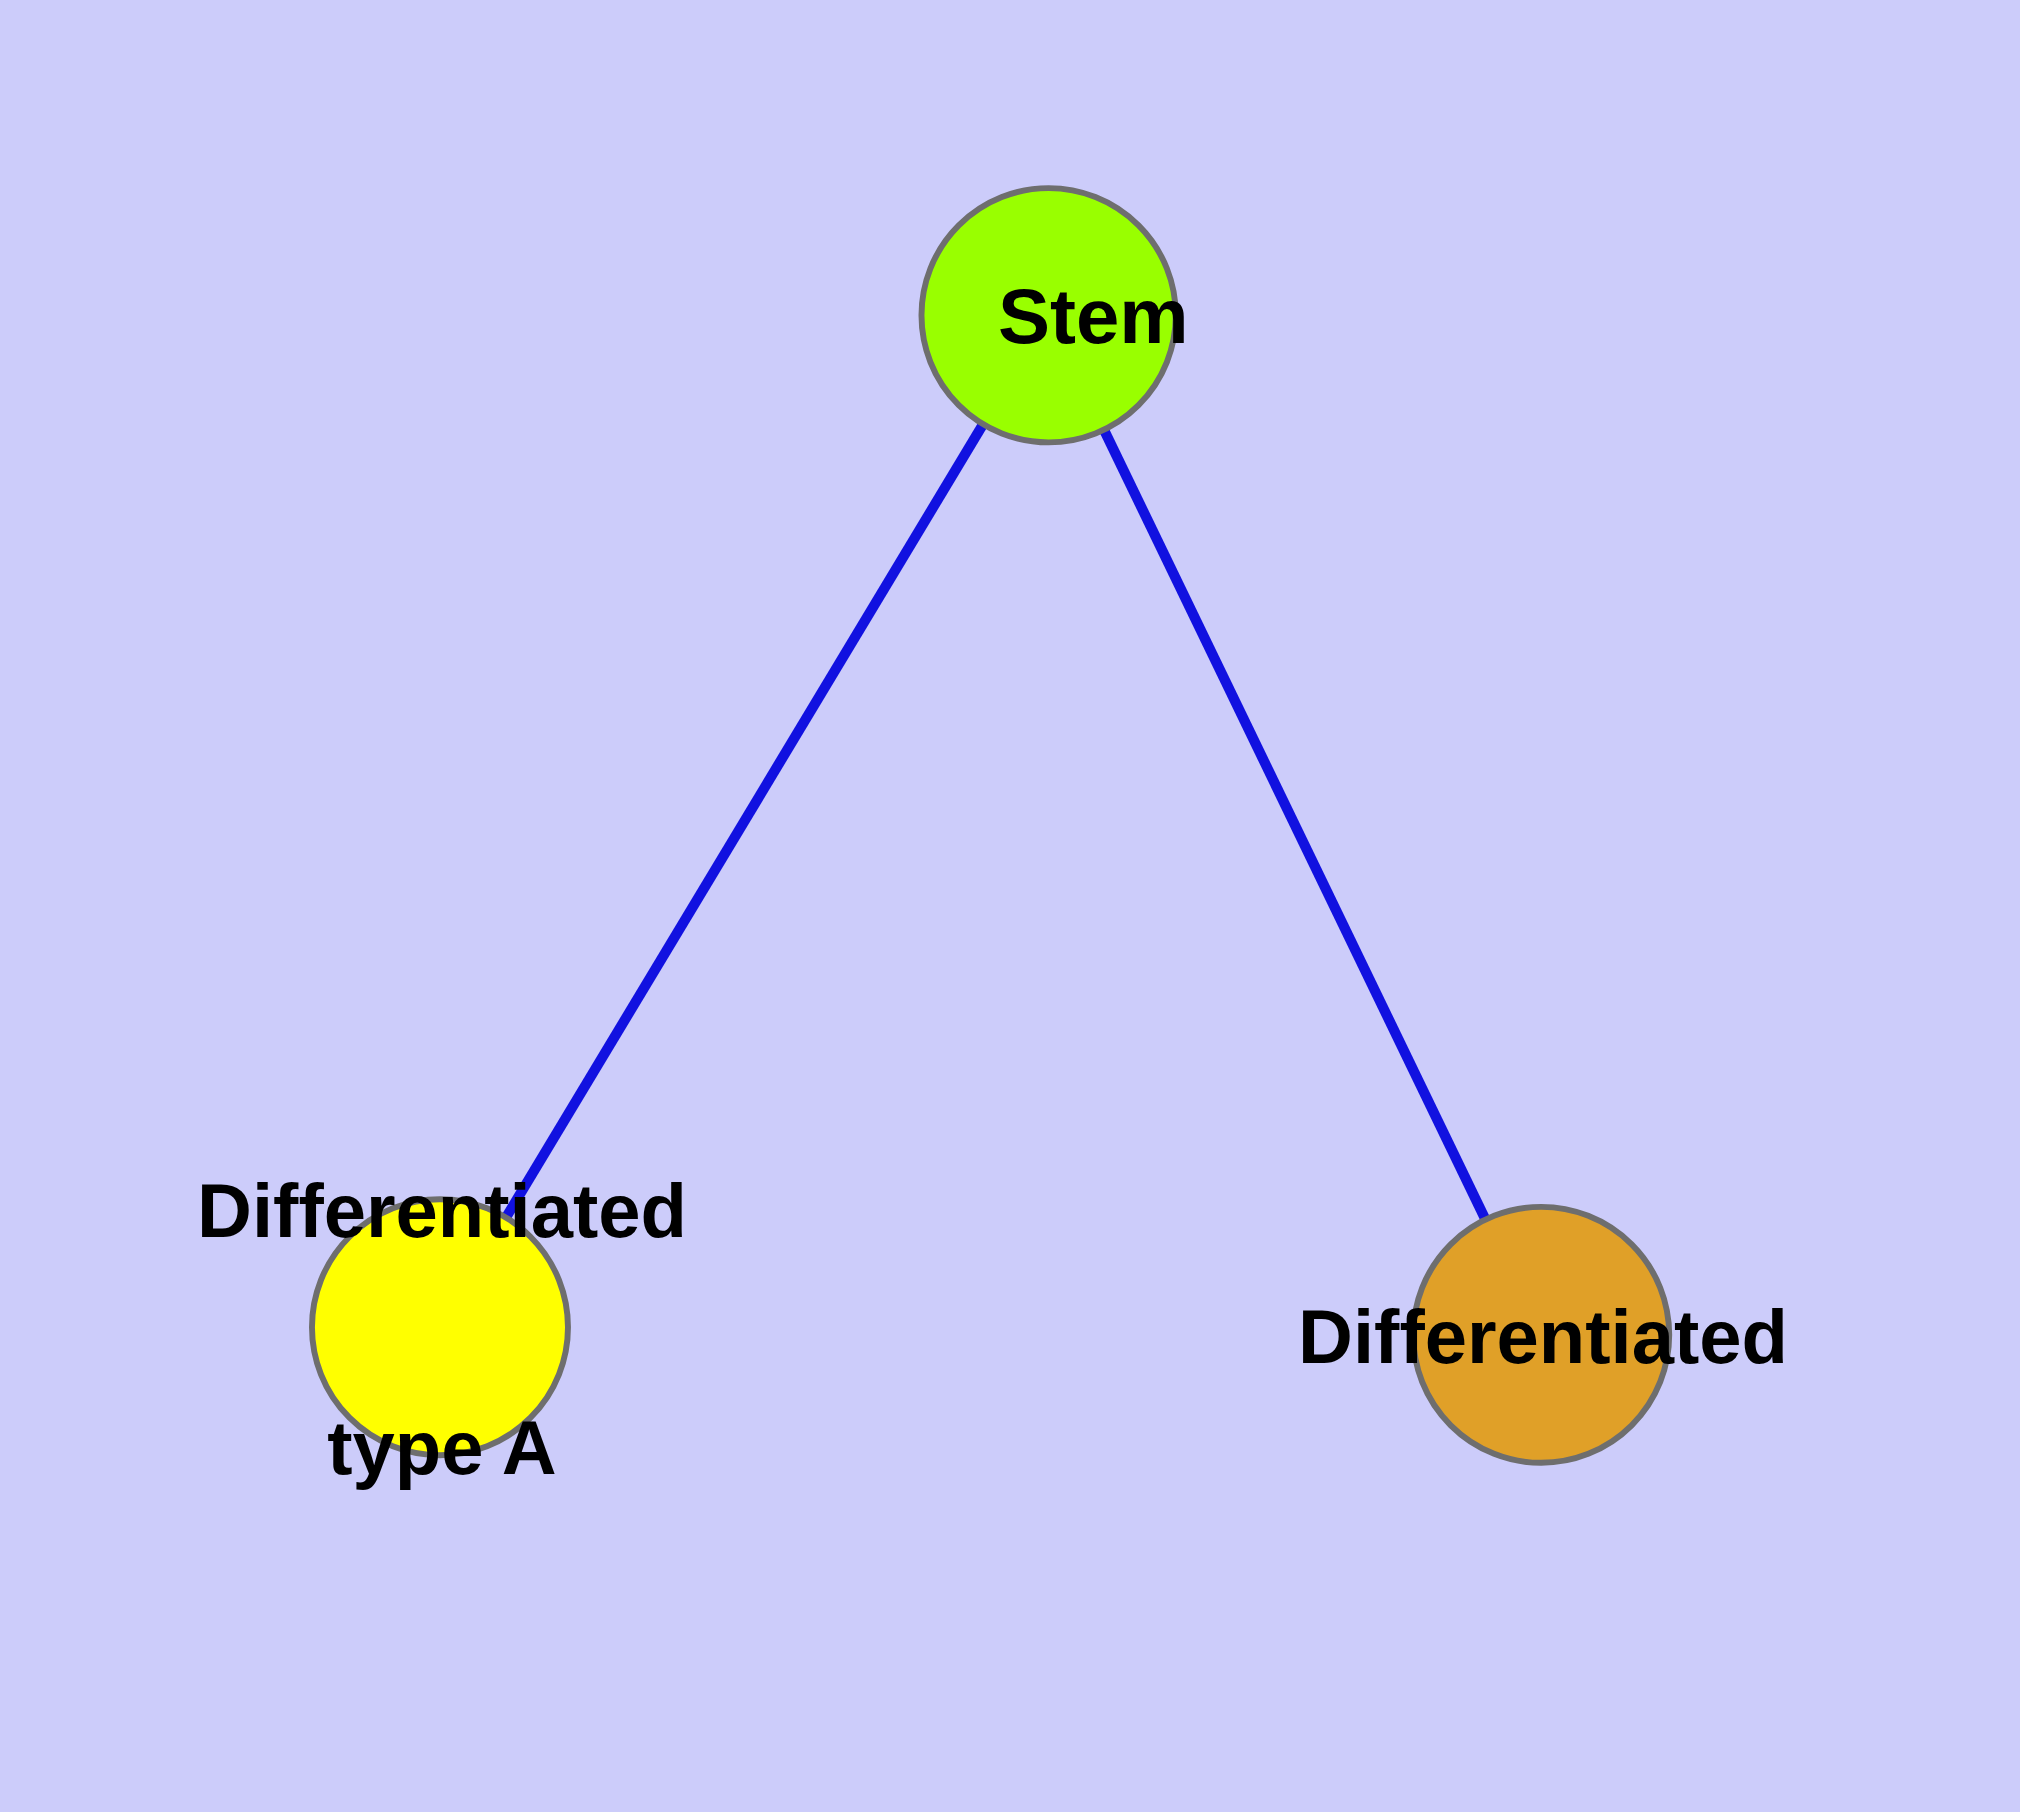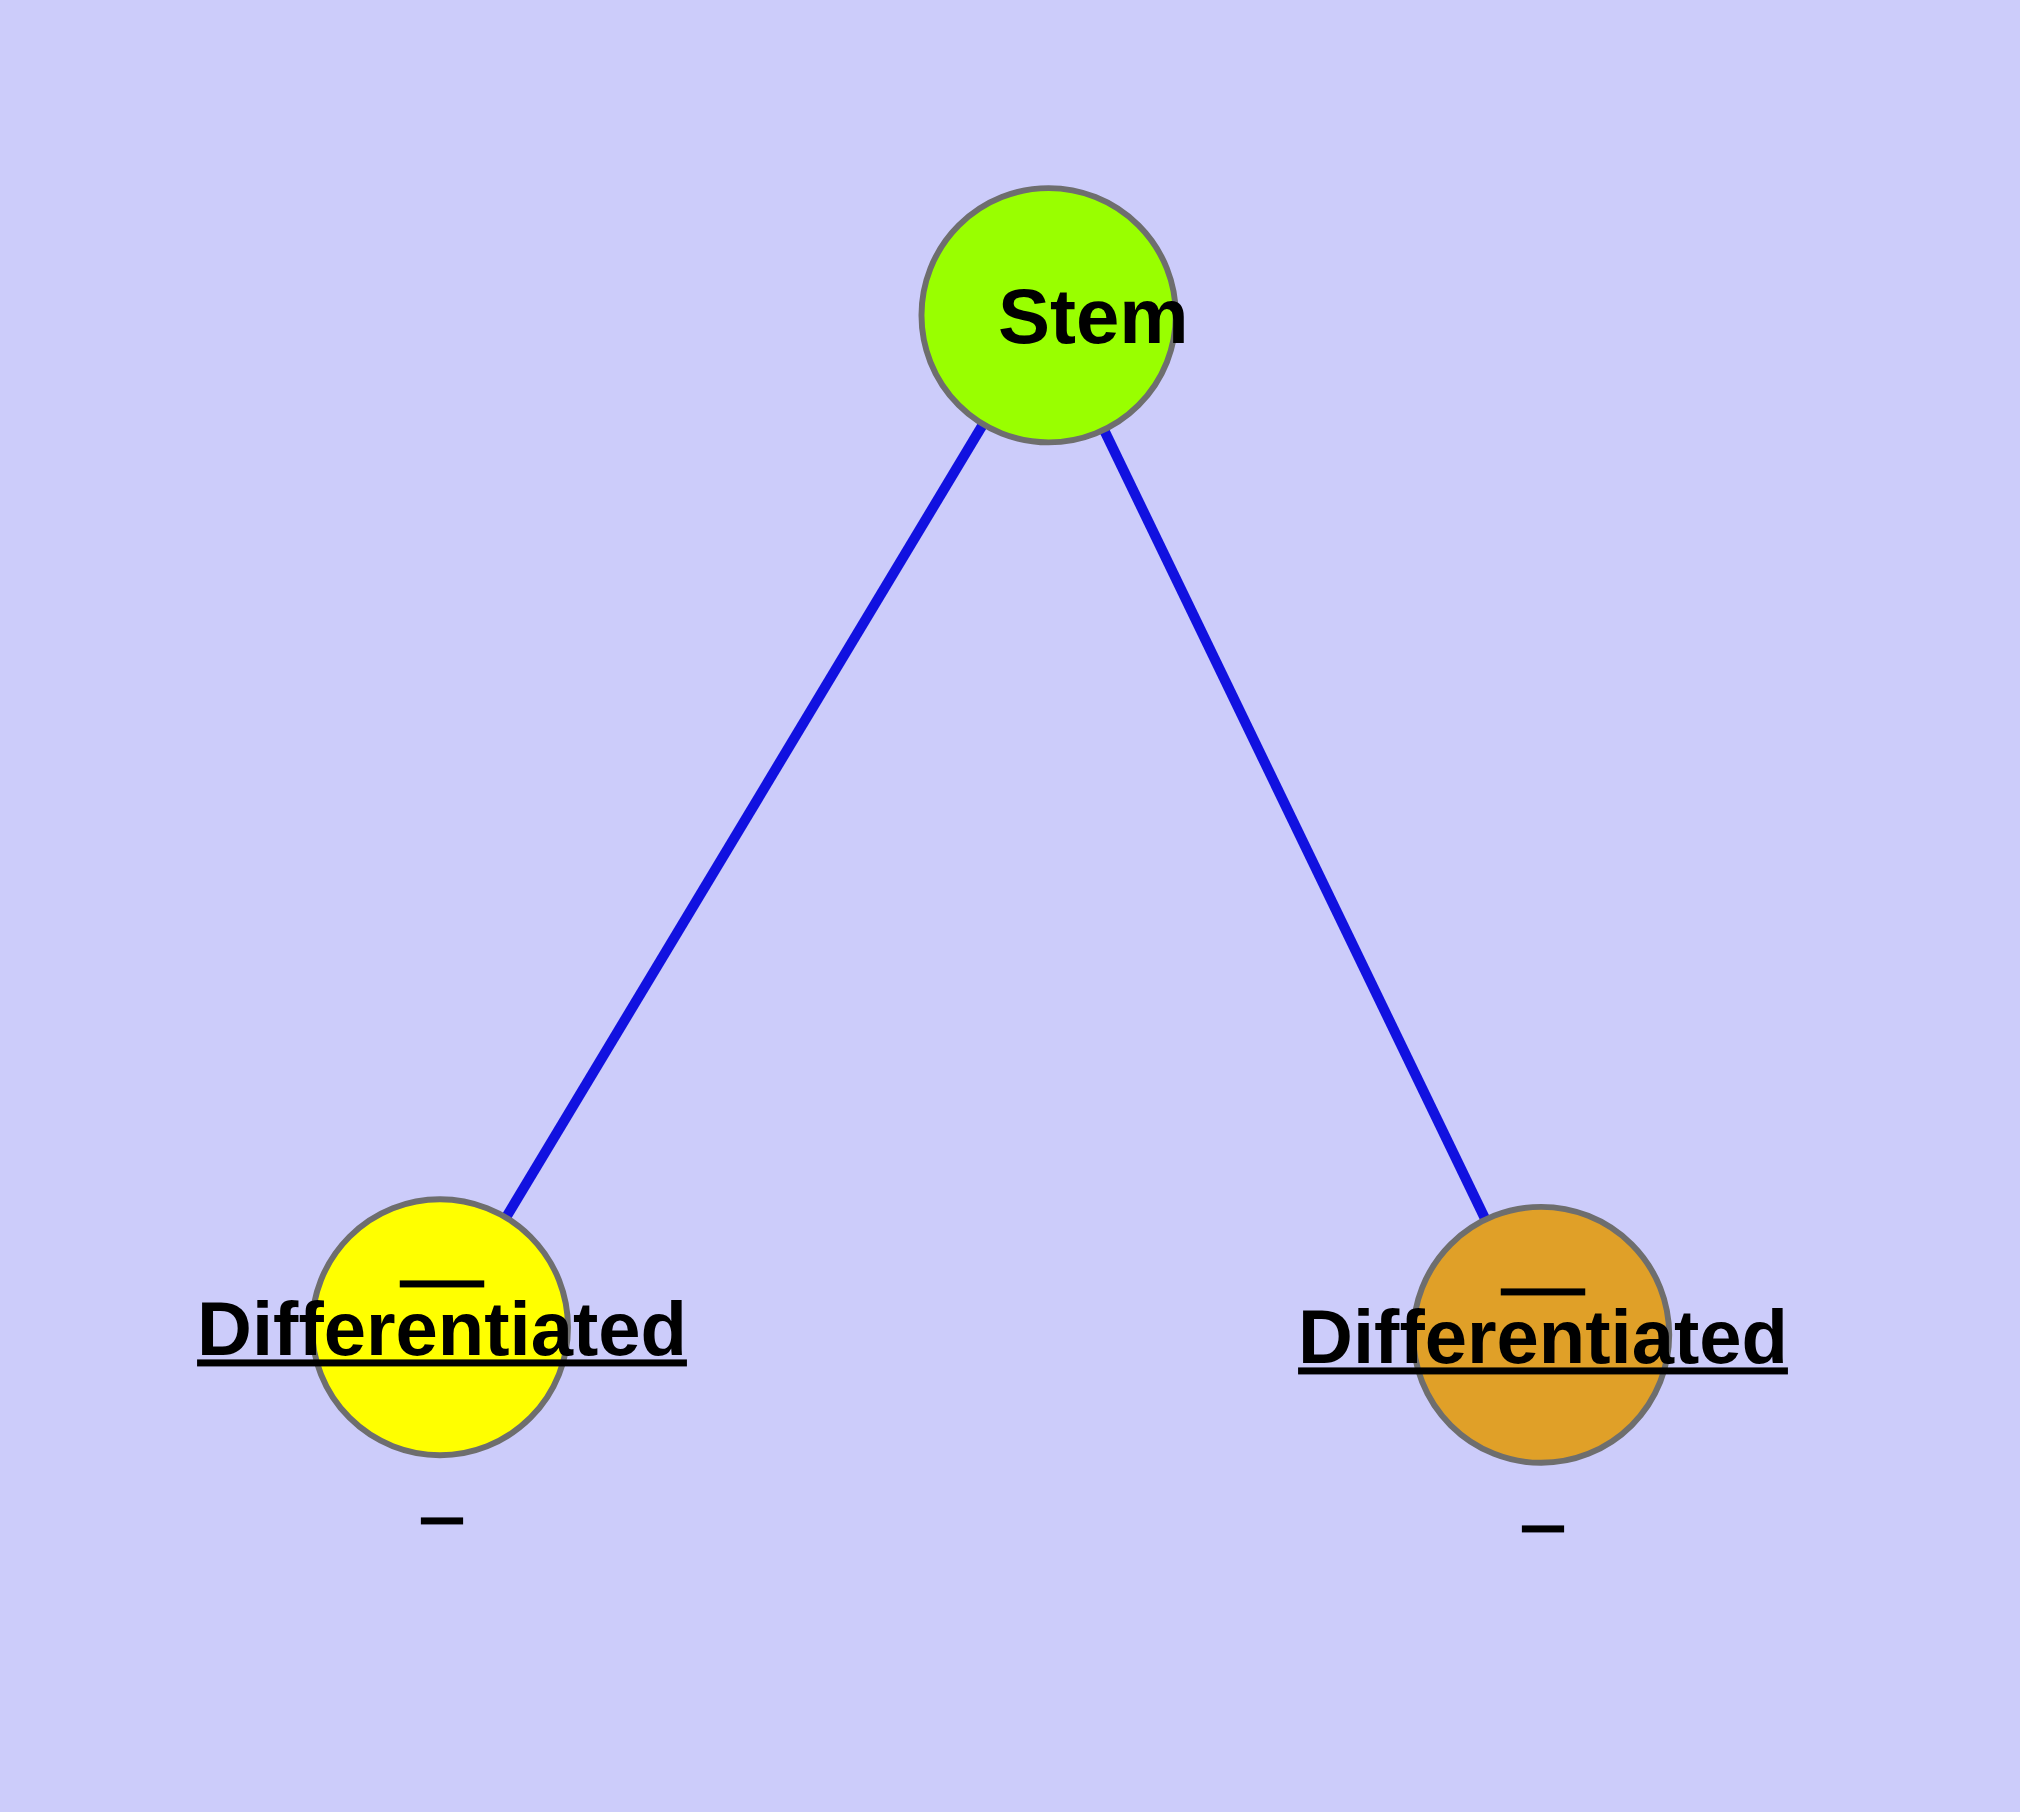--- a/index.html
+++ b/index.html
@@ -33,21 +33,20 @@
     white-space: pre;
     line-height: 1.04;
     pointer-events: none;
     transform: translate(-50%, -50%);
   }
   .label-stem {
     font-size: 78px;
   }
   .label-leaf {
     font-size: 76px;
-    text-decoration: underline;
   }
 </style>
 </head>
 <body>
 
 <div id="canvas">
 
   <svg id="graph-svg" viewBox="0 0 2384 2138" preserveAspectRatio="none" xmlns="http://www.w3.org/2000/svg">
 
     <rect x="0" y="0" width="2384" height="2138" fill="#ccccfa"></rect>
@@ -63,20 +62,21 @@
       <circle cx="1818" cy="1575" r="151" fill="#e0a028" stroke="#6e6e6e" stroke-width="7"></circle>
     </g>
   </svg>
 
   <div class="node-label label-stem" style="left: 1050px; top: 317px; font-size: 78px; color: rgb(0, 0, 0);">
     <span>Stem</span>
   </div>
 
   <div class="node-label label-leaf" style="left: 442px; top: 1329px; font-size: 76px; color: rgb(0, 0, 0);">
     <div>Differentiated</div>
+    <div>type A</div>
   </div>
 
   <div class="node-label label-leaf" style="left: 1543px; top: 1337px; font-size: 76px; color: rgb(0, 0, 0);">
     <div>Differentiated</div>
   </div>
 
 </div>
 
 
 </body></html>

